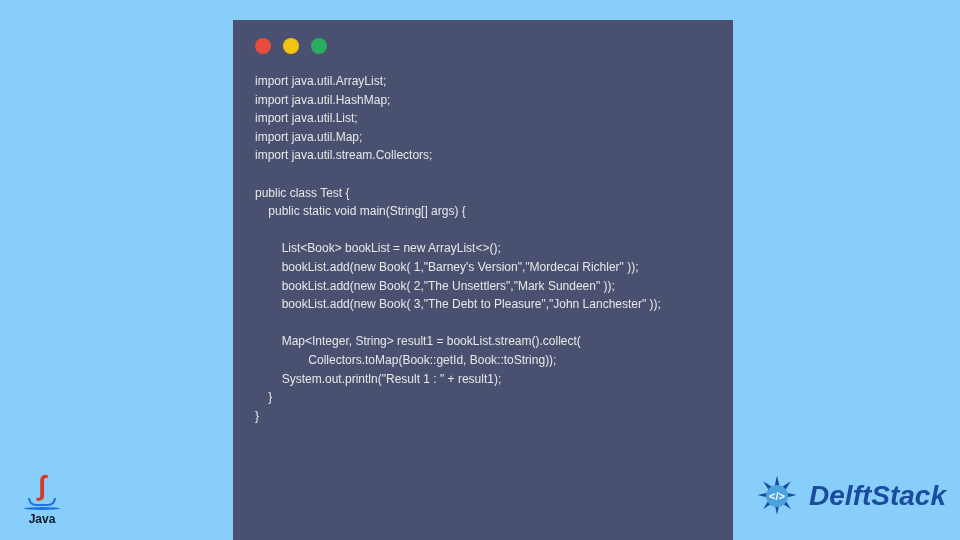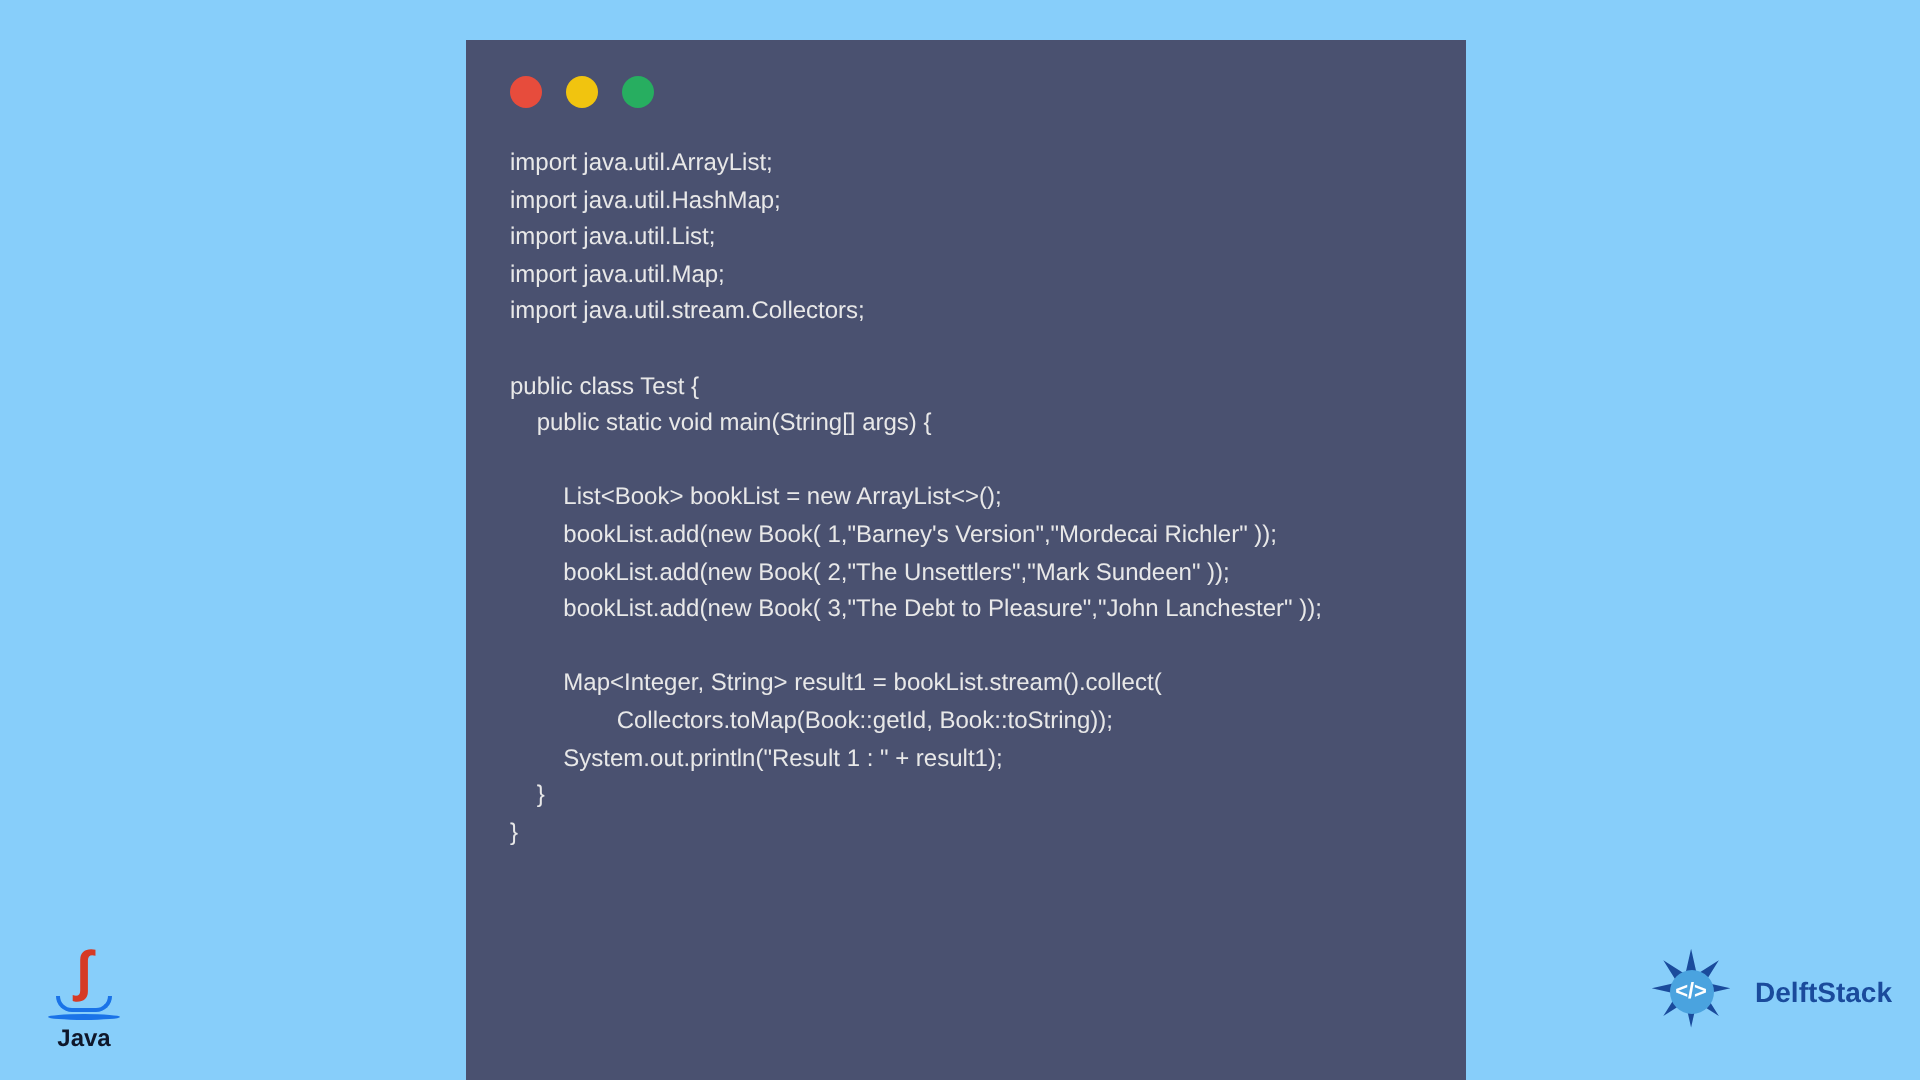--- a/index.html
+++ b/index.html
@@ -114,23 +114,24 @@
       background: #4aa3df;
       border-radius: 50%;
       display: flex;
       align-items: center;
       justify-content: center;
       color: #fff;
       font-size: 11px;
       font-weight: bold;
     }
     .ds-text {
-      font-size: 14px;
+      font-size: 28px;
       font-weight: bold;
       color: #1a4b9c;
+      font-style: italic;
     }
   </style>
 </head>
 <body>
 
 <div class="code-window">
   <div class="window-dots">
     <div class="dot dot-red"></div>
     <div class="dot dot-yellow"></div>
     <div class="dot dot-green"></div>

